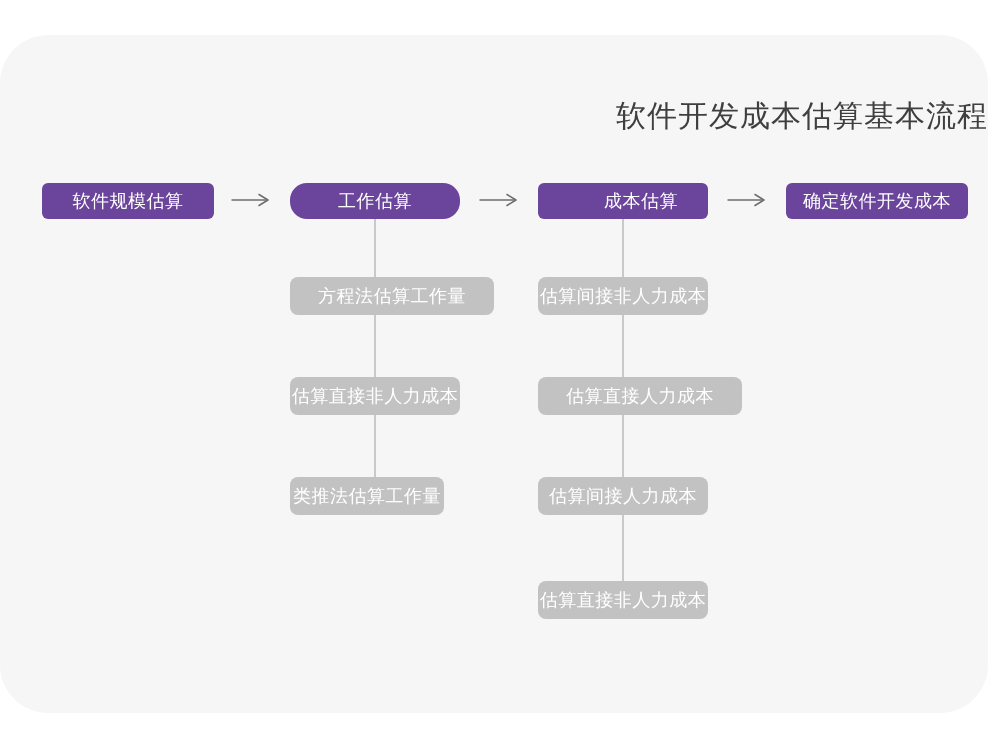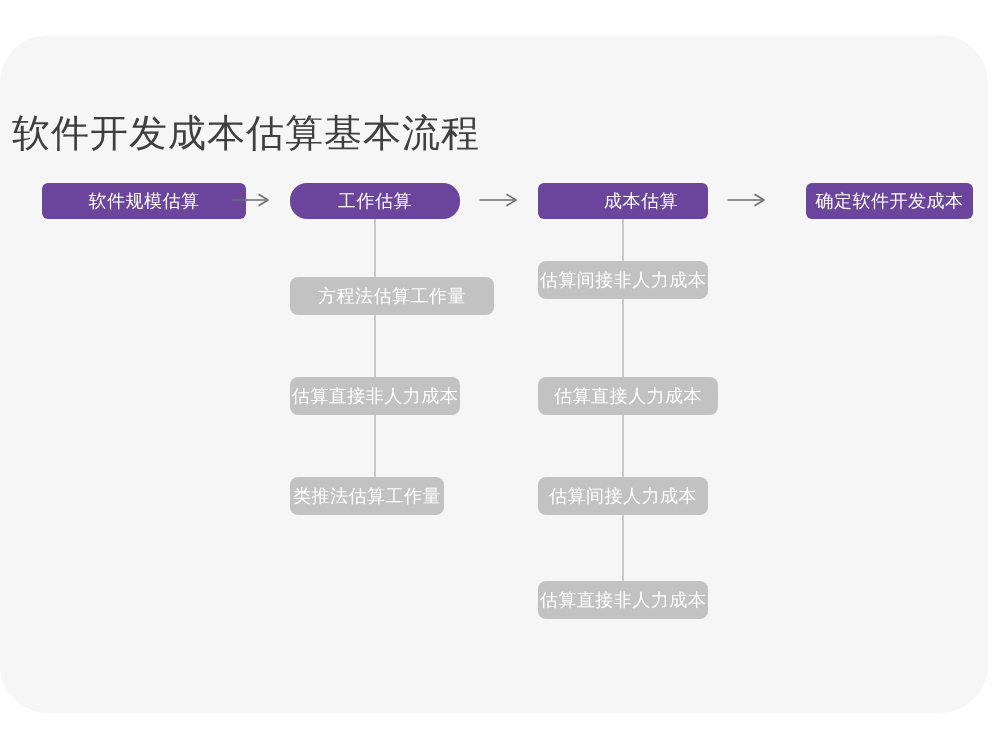--- a/index.html
+++ b/index.html
@@ -22,23 +22,23 @@
     width: 988px;
     height: 678px;
     background: var(--c-card-bg, #f6f6f6);
     border-radius: 48px;
   }
   .title {
     position: absolute;
     top: 61px;
     left: 0;
     width: 100%;
-    margin: 12px;
-    text-align: left;
-    font-size: 38px;
+    margin: 0;
+    text-align: right;
+    font-size: 30px;
     font-weight: 500;
     letter-spacing: 1px;
     color: var(--c-title-text, #3f3f3f);
   }
   .node {
     position: absolute;
     display: flex;
     align-items: center;
     justify-content: center;
     color: var(--c-box-text, #ffffff);
@@ -78,46 +78,46 @@
 <body>
 
 <div class="page">
   <div class="card">
 
     <h1 class="title">软件开发成本估算基本流程</h1>
 
     <div class="vline" style="left:374px; top:183px; height:278px;"></div>
     <div class="vline" style="left:622px; top:183px; height:382px;"></div>
 
-    <div class="node main" style="left:42px; top:148px; width:204px;">软件规模估算</div>
+    <div class="node main" style="left:42px; top:148px; width:172px;">软件规模估算</div>
 
     <svg class="arrow" style="left:231px; top:158px;" width="40" height="14" viewBox="0 0 40 14" aria-hidden="true">
       <line x1="1" y1="7" x2="36" y2="7"></line>
       <polyline points="28,1.5 37,7 28,12.5"></polyline>
     </svg>
 
     <div class="node main" style="left:290px; top:148px; width:170px;border-radius:17px;">工作估算</div>
 
     <svg class="arrow" style="left:479px; top:158px;" width="40" height="14" viewBox="0 0 40 14" aria-hidden="true">
       <line x1="1" y1="7" x2="36" y2="7"></line>
       <polyline points="28,1.5 37,7 28,12.5"></polyline>
     </svg>
 
     <div class="node main" style="left:538px; top:148px; width:170px;padding-left:36px;">成本估算</div>
 
     <svg class="arrow" style="left:727px; top:158px;" width="40" height="14" viewBox="0 0 40 14" aria-hidden="true">
       <line x1="1" y1="7" x2="36" y2="7"></line>
       <polyline points="28,1.5 37,7 28,12.5"></polyline>
     </svg>
 
-    <div class="node main" style="left:806px; top:148px; width:167px;">确定软件开发成本</div>
+    <div class="node main" style="left:786px; top:148px; width:182px;">确定软件开发成本</div>
 
     <div class="node sub" style="left:290px; top:242px; width:204px;">方程法估算工作量</div>
     <div class="node sub" style="left:290px; top:342px; width:170px;">估算直接非人力成本</div>
     <div class="node sub" style="left:290px; top:442px; width:154px;">类推法估算工作量</div>
 
-    <div class="node sub" style="left:538px; top:226px; width:170px;">估算间接非人力成本</div>
-    <div class="node sub" style="left:538px; top:342px; width:180px;">估算直接人力成本</div>
+    <div class="node sub" style="left:538px; top:242px; width:170px;">估算间接非人力成本</div>
+    <div class="node sub" style="left:538px; top:342px; width:204px;">估算直接人力成本</div>
     <div class="node sub" style="left:538px; top:442px; width:170px;">估算间接人力成本</div>
     <div class="node sub" style="left:538px; top:546px; width:170px;font-family:Liberation Serif, serif;">估算直接非人力成本</div>
 
   </div>
 </div>
 
 </body></html>

